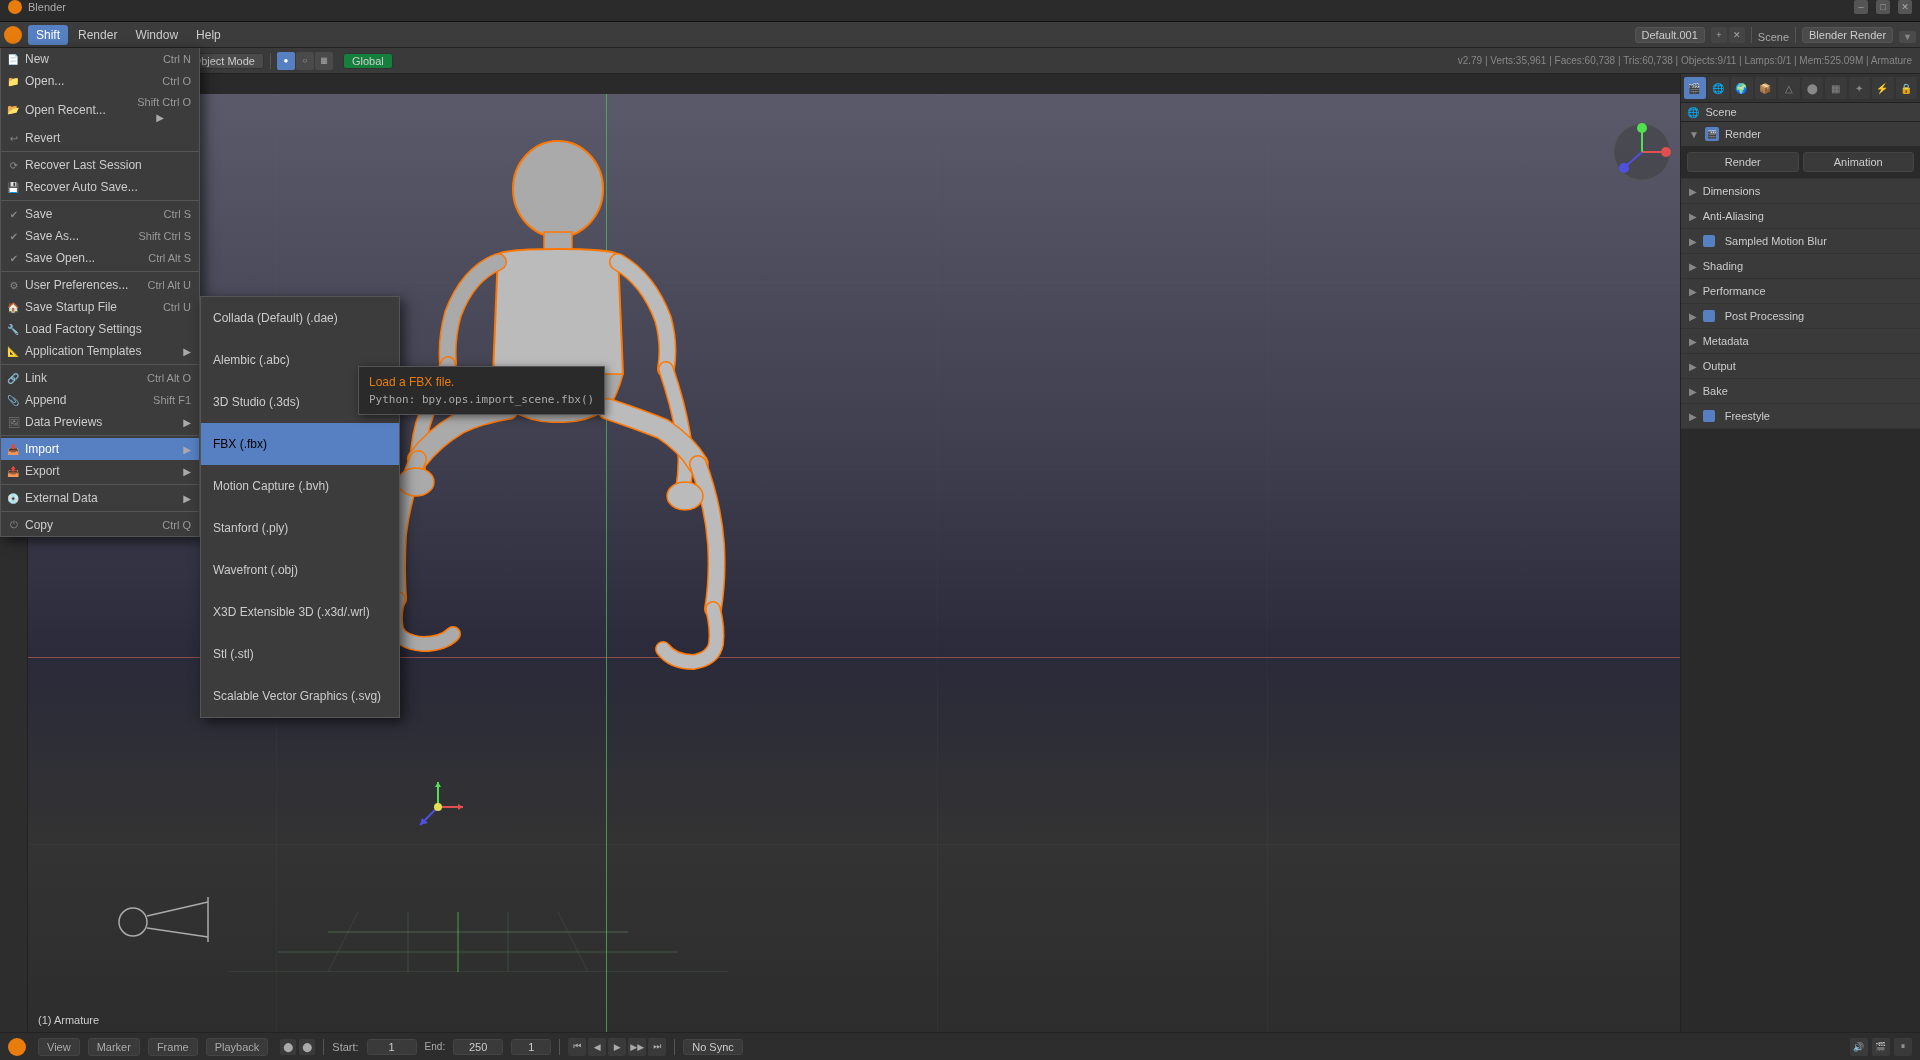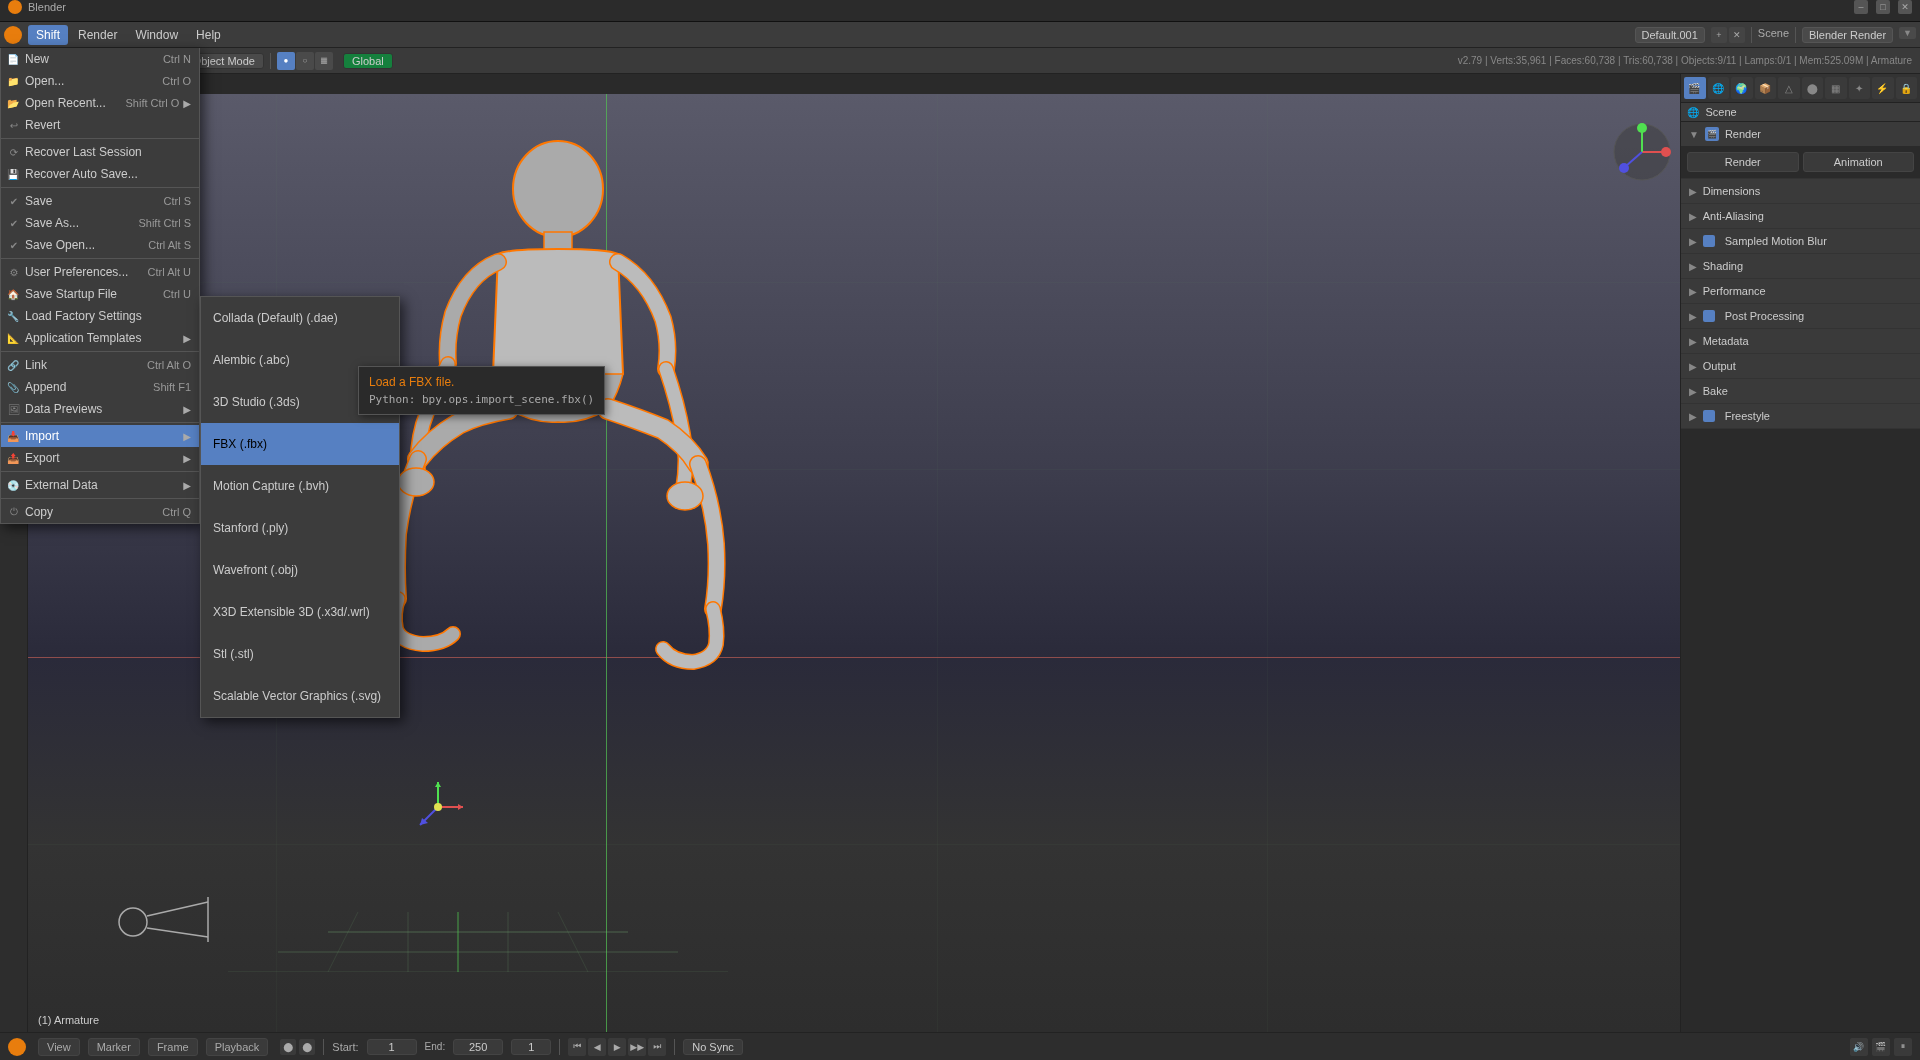--- a/index.html
+++ b/index.html
@@ -343,21 +343,21 @@
 </div>
 
 <div class="menu-bar">
 
   <div style="width:18px;height:18px;background:#e87d0d;border-radius:50%;margin-right:4px;"></div>
   <div class="menu-item active">Shift</div>
   <div class="menu-item">Render</div>
   <div class="menu-item">Window</div>
   <div class="menu-item">Help</div>
 
-  <div style="margin-left: auto; display:flex; align-items:flex-start; gap:6px;">
+  <div style="margin-left: auto; display:flex; align-items:flex-end; gap:6px;">
     <div class="workspace-badge">Default.001</div>
     <div style="display:flex;gap:2px;align-items:center;">
       <div style="width:16px;height:16px;background:#444;border-radius:2px;display:flex;align-items:center;justify-content:center;font-size:9px;color:#aaa;">+</div>
       <div style="width:16px;height:16px;background:#444;border-radius:2px;display:flex;align-items:center;justify-content:center;font-size:9px;color:#aaa;">✕</div>
     </div>
     <div style="width:1px;height:16px;background:#555;"></div>
     <span style="font-size:11px;color:#aaa;">Scene</span>
     <div style="width:1px;height:16px;background:#555;"></div>
     <div class="workspace-badge">Blender Render</div>
     <div style="font-size:9px;color:#888;background:#4a4a4a;padding:1px 4px;border-radius:2px;">▼</div>
@@ -618,21 +618,21 @@
 
   <div class="file-menu-item">
     <div class="file-menu-icon">📁</div>
     <span>Open...</span>
     <span class="shortcut">Ctrl O</span>
   </div>
 
   <div class="file-menu-item">
     <div class="file-menu-icon">📂</div>
     <span>Open Recent...</span>
-    <div style="display:flex;align-items:center;gap:4px;">
+    <div style="display:flex;align-items:center;gap:4px;flex-direction:column;">
       <span class="shortcut">Shift Ctrl O</span>
       <span class="file-menu-arrow">▶</span>
     </div>
   </div>
 
   <div class="file-menu-item">
     <div class="file-menu-icon">↩</div>
     <span>Revert</span>
   </div>
   <div class="file-menu-divider"></div>

